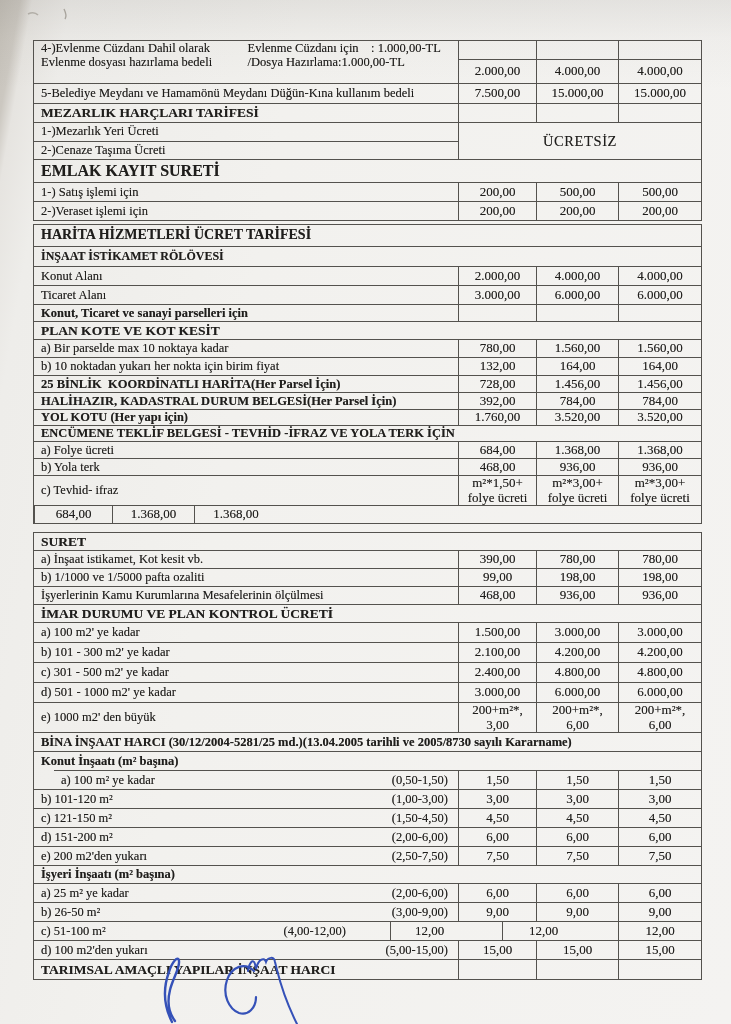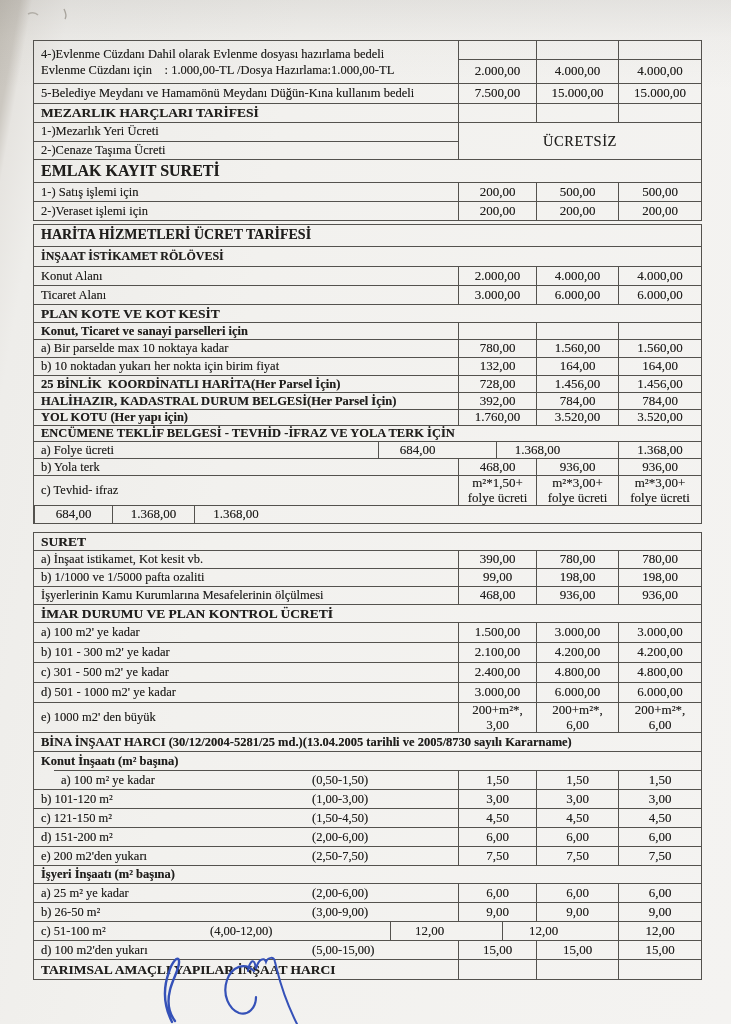--- a/index.html
+++ b/index.html
@@ -40,27 +40,27 @@
     display:flex;align-items:center;justify-content:center;
     text-align:center;white-space:pre-line;box-sizing:border-box;
     font-size:13px;line-height:1.15;
   }
   .v.v2{flex-basis:82px;}
   .v.v3{flex-basis:83px;}
   
   .v.split{flex-direction:column;align-items:stretch;padding:0;}
   .v.split .vtop{height:19px;border-bottom:1px solid #54524e;box-sizing:border-box;}
   .v.split .vbot{flex:1;display:flex;align-items:center;justify-content:center;}
-  .d.two{flex-direction:column;align-items:flex-start;justify-content:center;gap:2px;}
+  .d.two{align-items:flex-start;justify-content:center;gap:2px;}
   
   .gl{flex:1 1 auto;display:flex;flex-direction:column;box-sizing:border-box;}
   .gl>div{flex:1;display:flex;align-items:center;padding-left:7px;}
   .gl>div+div{border-top:1px solid #54524e;}
   .v.merged{flex-basis:243px;font-size:14.5px;letter-spacing:.6px;}
-  .range{position:absolute;right:26px;width:120px;text-align:left;font-weight:normal;font-size:12.5px;}
+  .range{position:absolute;right:10px;width:120px;text-align:right;font-weight:normal;font-size:12.5px;}
   .sig{position:absolute;pointer-events:none;}
 </style>
 </head>
 <body>
 
 <div class="frame">
 
   <svg class="sig" style="left:24px;top:4px;" width="60" height="20" viewBox="0 0 60 20">
     <path d="M4 10 C 8 8, 12 9, 14 11" stroke="#b2aea7" stroke-width="1.6" fill="none"></path>
     <path d="M40 5 C 42 9, 43 12, 41 15" stroke="#a8a49d" stroke-width="1.4" fill="none"></path>
@@ -142,34 +142,34 @@
           <div class="v v3">4.000,00</div>
         </div>
         <div class="row" style="height: 19px;">
           <div class="d">
             <span class="lbl">Ticaret Alanı</span>
           </div>
           <div class="v v1">3.000,00</div>
           <div class="v v2">6.000,00</div>
           <div class="v v3">6.000,00</div>
         </div>
-        <div class="row" style="height: 18px;">
-          <div class="d b" style="font-size: 13.5px;">
-            <span class="lbl">PLAN KOTE VE KOT KESİT</span>
-          </div>
-        </div>
         <div class="row" style="height: 17px;">
           <div class="d b" style="font-size: 12.5px;">
             <span class="lbl">Konut, Ticaret ve sanayi parselleri için</span>
           </div>
           <div class="v v1"></div>
           <div class="v v2"></div>
           <div class="v v3"></div>
         </div>
         <div class="row" style="height: 18px;">
+          <div class="d b" style="font-size: 13.5px;">
+            <span class="lbl">PLAN KOTE VE KOT KESİT</span>
+          </div>
+        </div>
+        <div class="row" style="height: 18px;">
           <div class="d">
             <span class="lbl">a) Bir parselde max 10 noktaya kadar</span>
           </div>
           <div class="v v1">780,00</div>
           <div class="v v2">1.560,00</div>
           <div class="v v3">1.560,00</div>
         </div>
         <div class="row" style="height: 18px;">
           <div class="d">
             <span class="lbl">b) 10 noktadan yukarı her nokta için birim fiyat</span>
@@ -200,21 +200,21 @@
           </div>
           <div class="v v1">1.760,00</div>
           <div class="v v2">3.520,00</div>
           <div class="v v3">3.520,00</div>
         </div>
         <div class="row" style="height: 16px;">
           <div class="d b" style="font-size: 12.5px;">
             <span class="lbl">ENCÜMENE TEKLİF BELGESİ - TEVHİD -İFRAZ VE YOLA TERK İÇİN</span>
           </div>
         </div>
-        <div class="row" style="height: 17px; gap: 40px;">
+        <div class="row" style="height: 17px;">
           <div class="d">
             <span class="lbl">a) Folye ücreti</span>
           </div>
           <div class="v v1">684,00</div>
           <div class="v v2">1.368,00</div>
           <div class="v v3">1.368,00</div>
         </div>
         <div class="row" style="height: 17px;">
           <div class="d">
             <span class="lbl">b) Yola terk</span>

